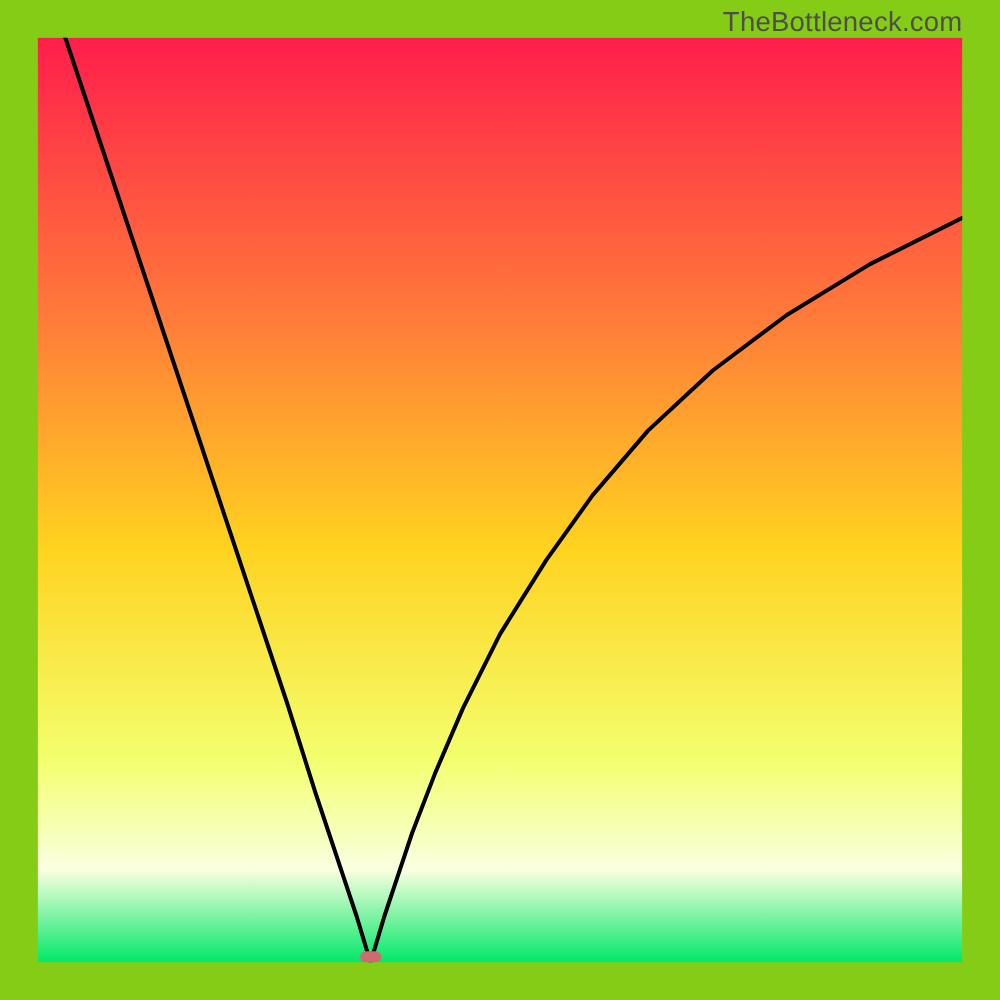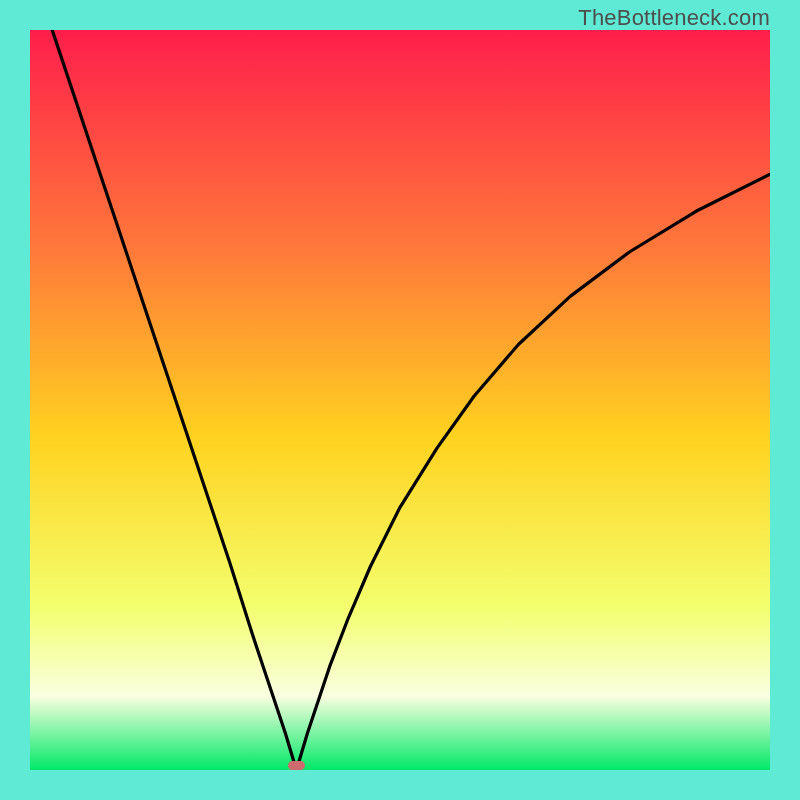--- a/index.html
+++ b/index.html
@@ -8,21 +8,21 @@
     width: 800px;
     height: 800px;
     background: #000;
     font-family: Arial, Helvetica, sans-serif;
     overflow: hidden;
   }
   .frame {
     position: relative;
     width: 800px;
     height: 800px;
-    background: #5eead4;
+    background: #84cc16;
   }
   .plot-area {
     position: absolute;
     left: 30px;
     top: 30px;
     width: 740px;
     height: 740px;
     overflow: hidden;
   }
   .gradient-bg {

